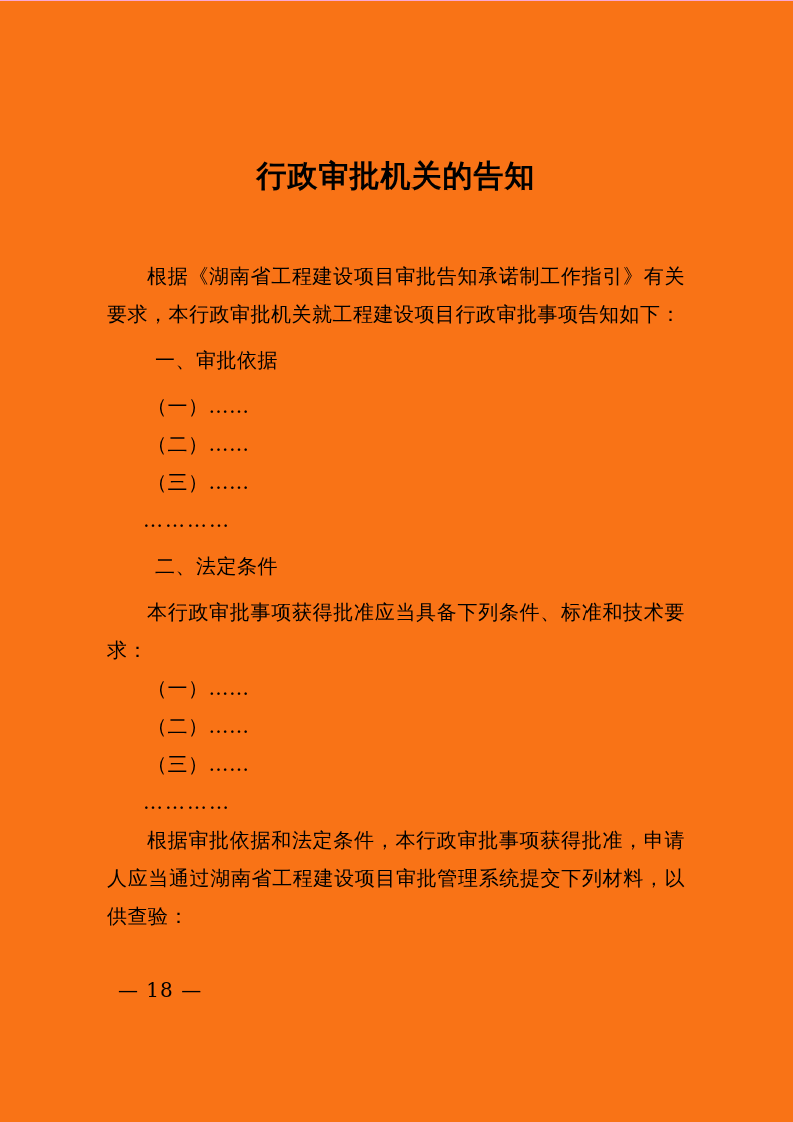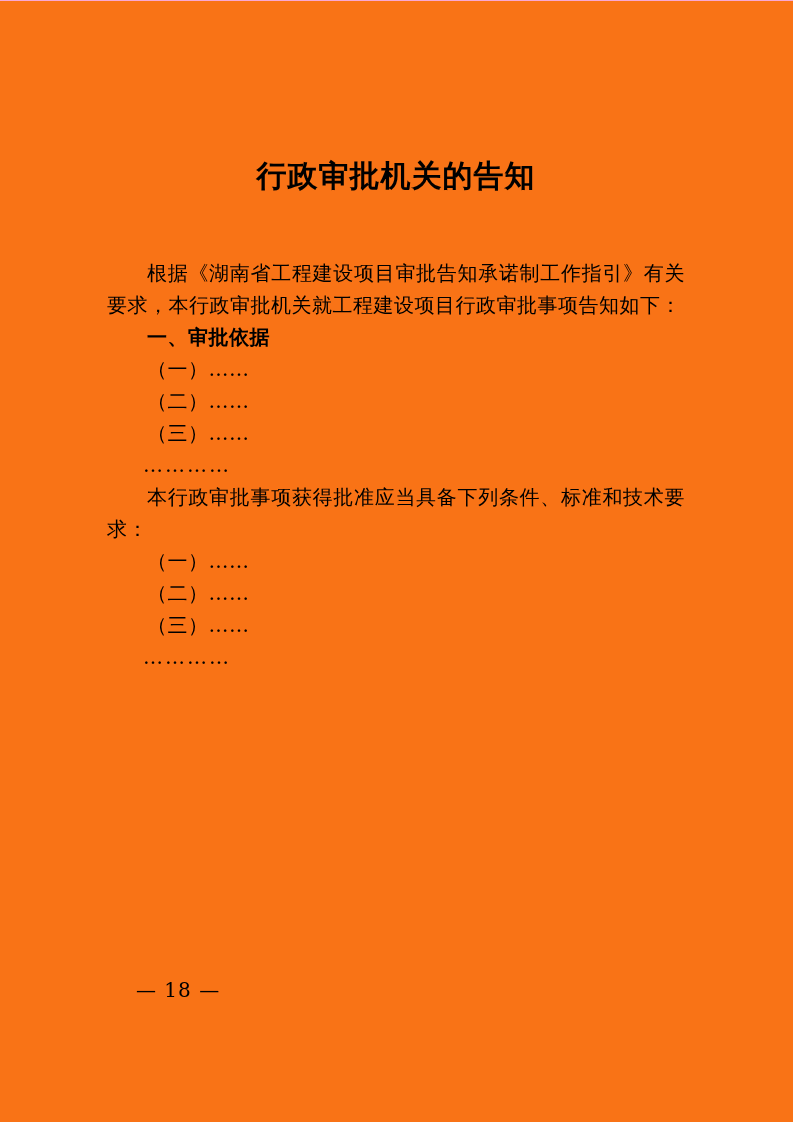--- a/index.html
+++ b/index.html
@@ -29,71 +29,72 @@
     font-family: "DejaVu Sans", "Liberation Sans", sans-serif;
     font-weight: bold;
     font-size: 30px;
     line-height: 46px;
     letter-spacing: 1px;
     text-align: center;
     color: #000000;
   }
   .body-text {
     font-size: 20px;
-    line-height: 32px;
+    line-height: 38px;
     letter-spacing: 0.5px;
   }
   .para {
     margin: 0;
     text-indent: 2em;
     text-align: justify;
   }
   .heading {
-    margin: 0;
+    margin: 8px;
     text-indent: 2em;
     font-family: "DejaVu Sans", "Liberation Sans", sans-serif;
-    font-weight: bold;
+    font-weight: normal;
   }
   .item {
     margin: 0;
     text-indent: 2em;
   }
   .dots {
     margin: 0;
     text-indent: 1.8em;
     letter-spacing: 2px;
   }
   .page-number {
     position: absolute;
     left: 118px;
     top: 977px;
     font-size: 20px;
     letter-spacing: 1px;
     color: #000000;
-    margin-left: 18px;
   }
 </style>
 </head>
 <body>
 
 <div class="page">
   <div class="content">
 
     <h1 class="doc-title">行政审批机关的告知</h1>
 
     <div class="body-text">
       <p class="para">根据《湖南省工程建设项目审批告知承诺制工作指引》有关要求，本行政审批机关就工程建设项目行政审批事项告知如下：</p>
       <p class="heading">一、审批依据</p>
       <p class="item">（一）……</p>
       <p class="item">（二）……</p>
       <p class="item">（三）……</p>
       <p class="dots">…………</p>
+      <p class="heading">二、法定条件</p>
       <p class="para">本行政审批事项获得批准应当具备下列条件、标准和技术要求：</p>
       <p class="item">（一）……</p>
       <p class="item">（二）……</p>
       <p class="item">（三）……</p>
       <p class="dots">…………</p>
+      <p class="para">根据审批依据和法定条件，本行政审批事项获得批准，申请人应当通过湖南省工程建设项目审批管理系统提交下列材料，以供查验：</p>
     </div>
 
   </div>
 
   <div class="page-number">— 18 —</div>
 </div>
 
 </body></html>

